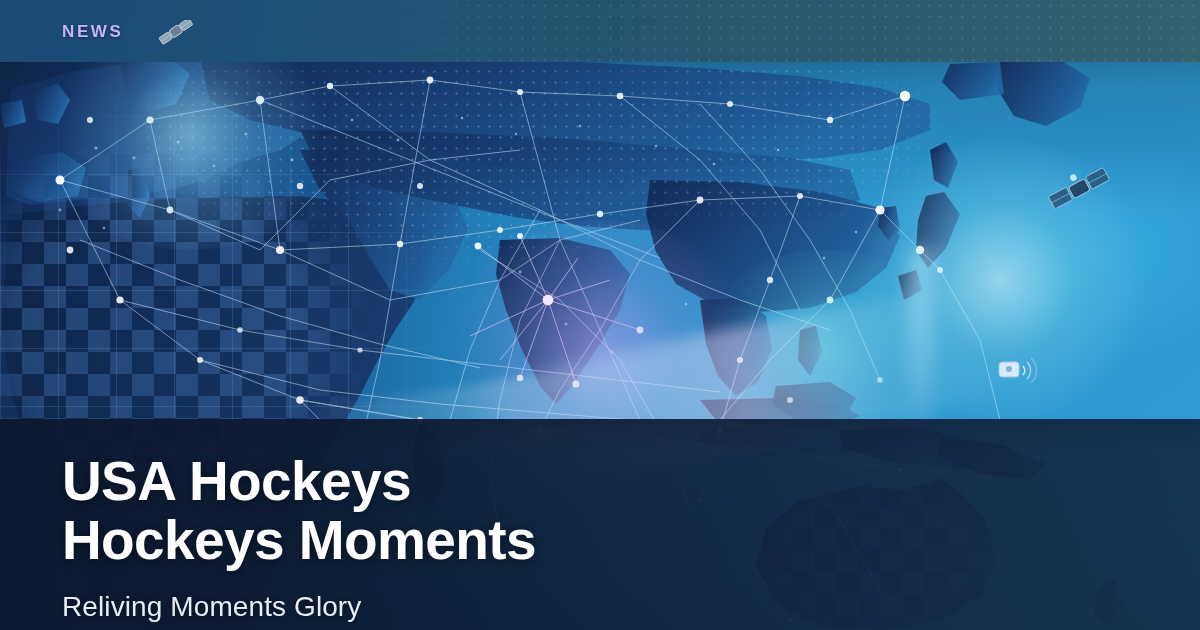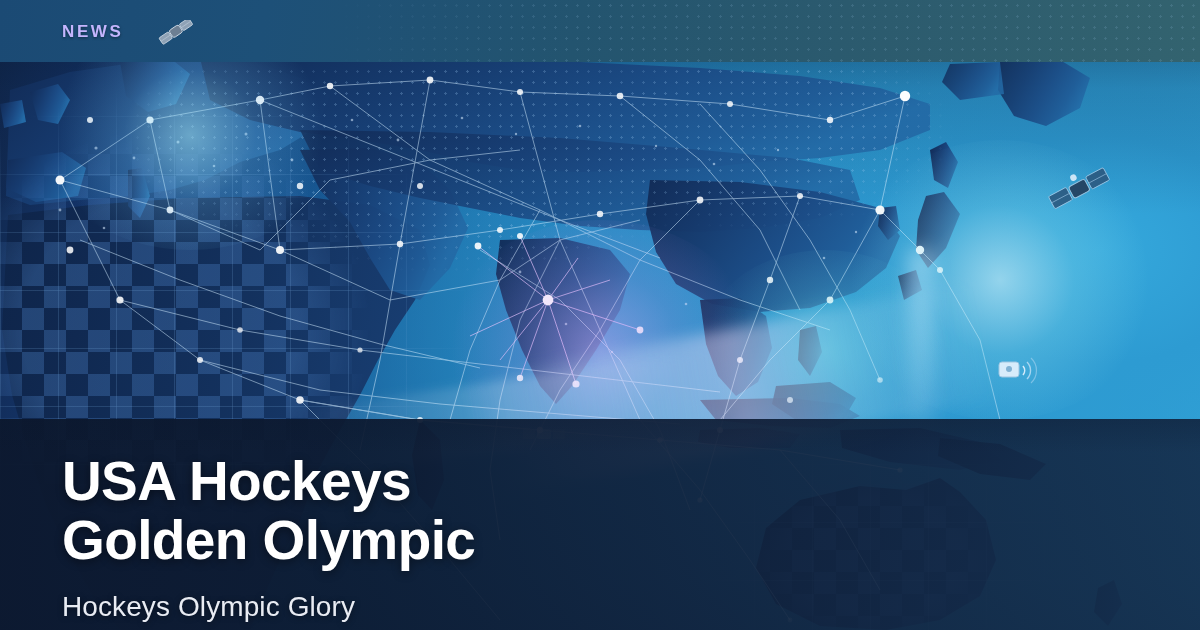--- a/index.html
+++ b/index.html
@@ -381,17 +381,17 @@
       </g>
     </svg>
     <div class="brand-label">NEWS</div>
   </div>
 
   <div class="band-bottom"></div>
   <div class="band-bottom-fade"></div>
 
   <div class="textblock">
     <div class="headline">USA Hockeys</div>
-    <div class="headline">Golden Olympic</div>
-    <div class="subtitle">Hockeys Olympic Glory</div>
+    <div class="headline">Hockeys Moments</div>
+    <div class="subtitle">Reliving Moments Glory</div>
   </div>
 
 </div>
 
 </body></html>

